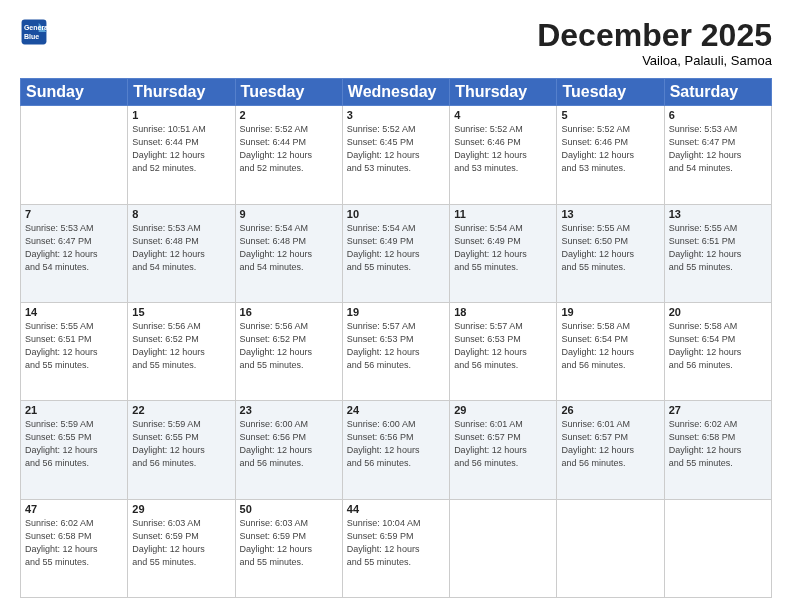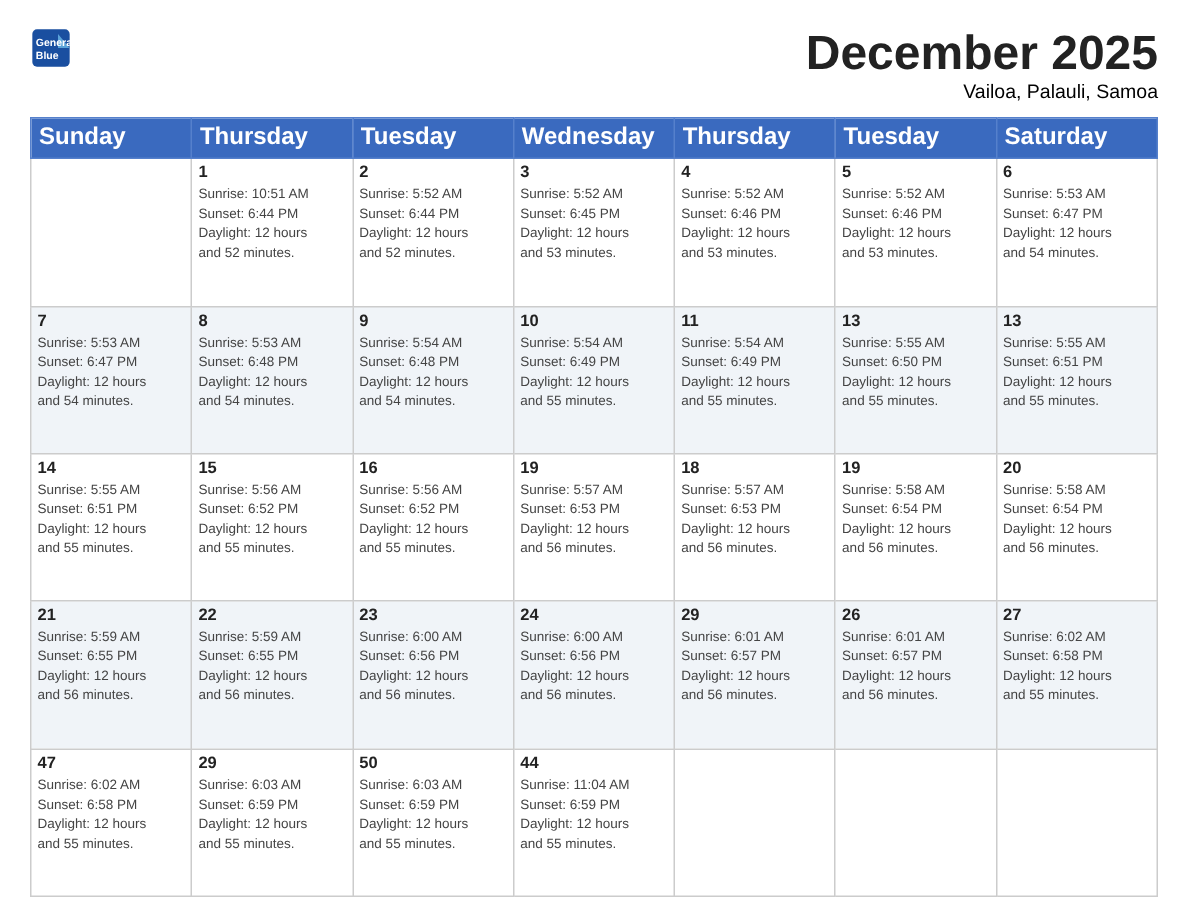--- a/index.html
+++ b/index.html
@@ -338,21 +338,21 @@
           </td>
           <td>
             <span class="day-num">50</span>
             <div class="day-info" style="white-space: pre-line;">Sunrise: 6:03 AM
 Sunset: 6:59 PM
 Daylight: 12 hours
 and 55 minutes.</div>
           </td>
           <td>
             <span class="day-num">44</span>
-            <div class="day-info" style="white-space: pre-line;">Sunrise: 11:04 AM
+            <div class="day-info" style="white-space: pre-line;">Sunrise: 10:04 AM
 Sunset: 6:59 PM
 Daylight: 12 hours
 and 55 minutes.</div>
           </td>
           <td class="empty"></td>
           <td class="empty"></td>
           <td class="empty"></td>
         </tr>
       </tbody>
   </table>

